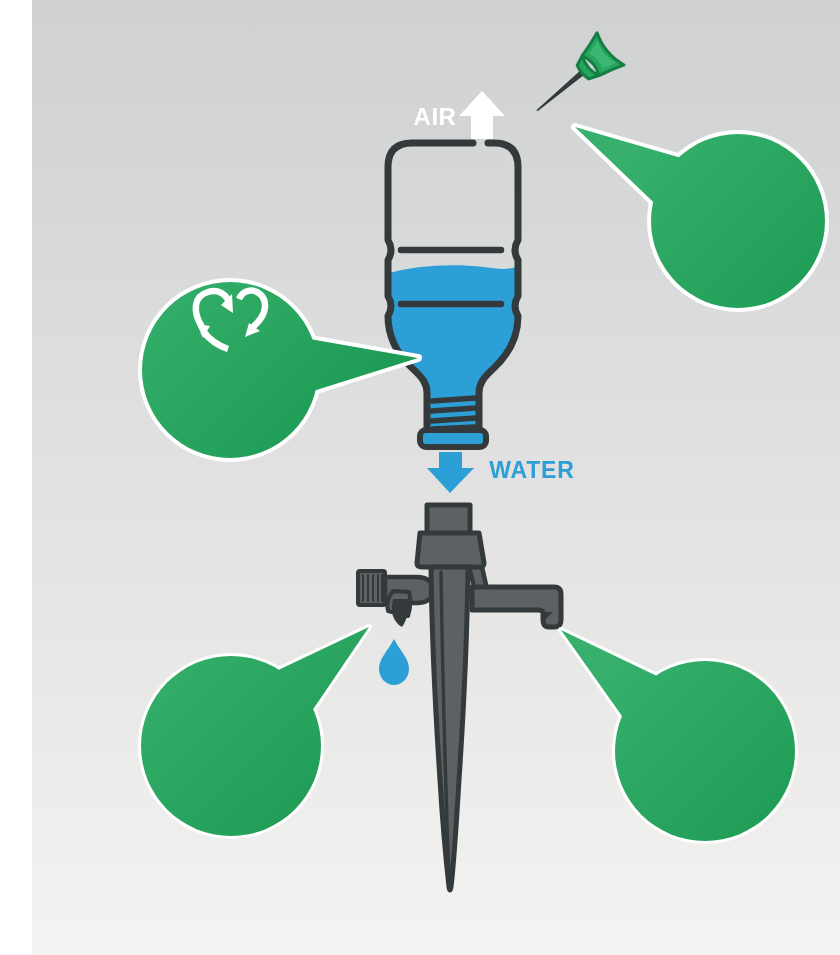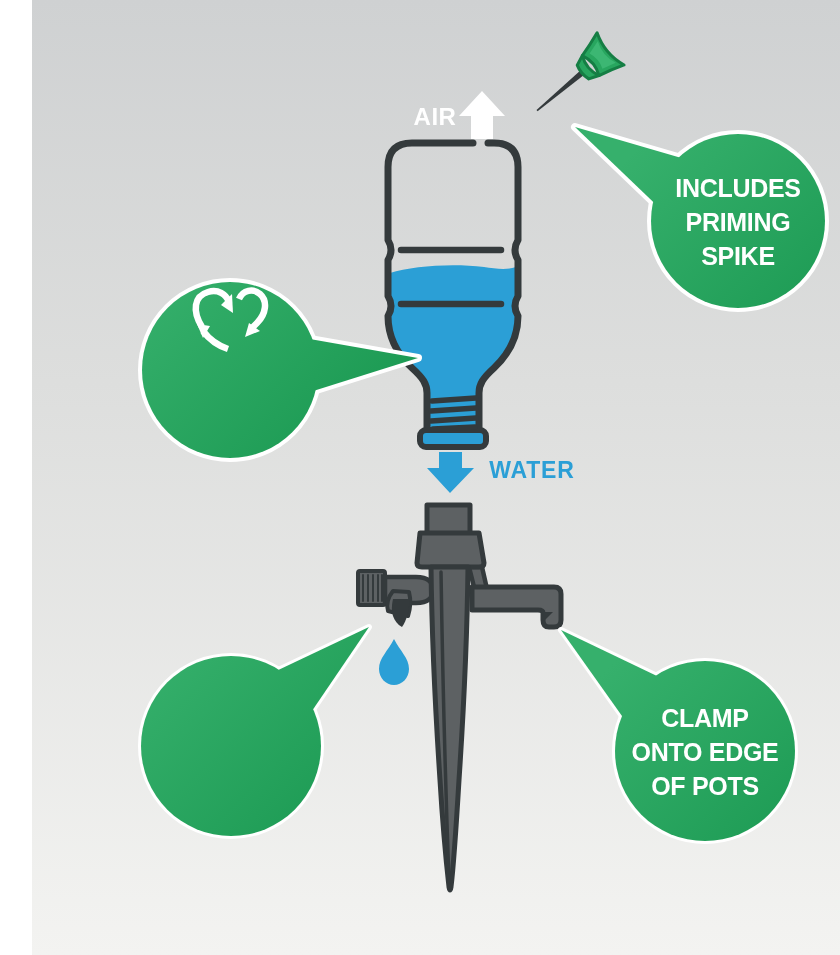--- a/index.html
+++ b/index.html
@@ -161,22 +161,16 @@
       <path class="pin-fill" d="M-21,-36 Q0,-28 21,-36 Q16,-22 13,-10 Q0,-16 -13,-10 Q-16,-22 -21,-36 Z"></path>
       <path class="pin-hi" d="M-14,-31 Q0,-25 14,-31 L10,-17 Q0,-21 -10,-17 Z"></path>
       <path class="pin-fill" d="M-13,-10 Q0,-4 13,-10 L9,0 Q0,3 -9,0 Z"></path>
     </g>
   </svg>
 
   <div class="label air-label" style="left:403px;top:117px;">AIR</div>
 
   <div class="label water-label" style="left:500px;top:470px;">WATER</div>
 
-  <div class="label bubble-label" style="left:706px;top:222px;">INCLUDES
-PRIMING
-SPIKE</div>
 
 
 
-  <div class="label bubble-label" style="left:673px;top:752px;">CLAMP
-ONTO EDGE
-OF POTS</div>
 </div>
 
 </body></html>

